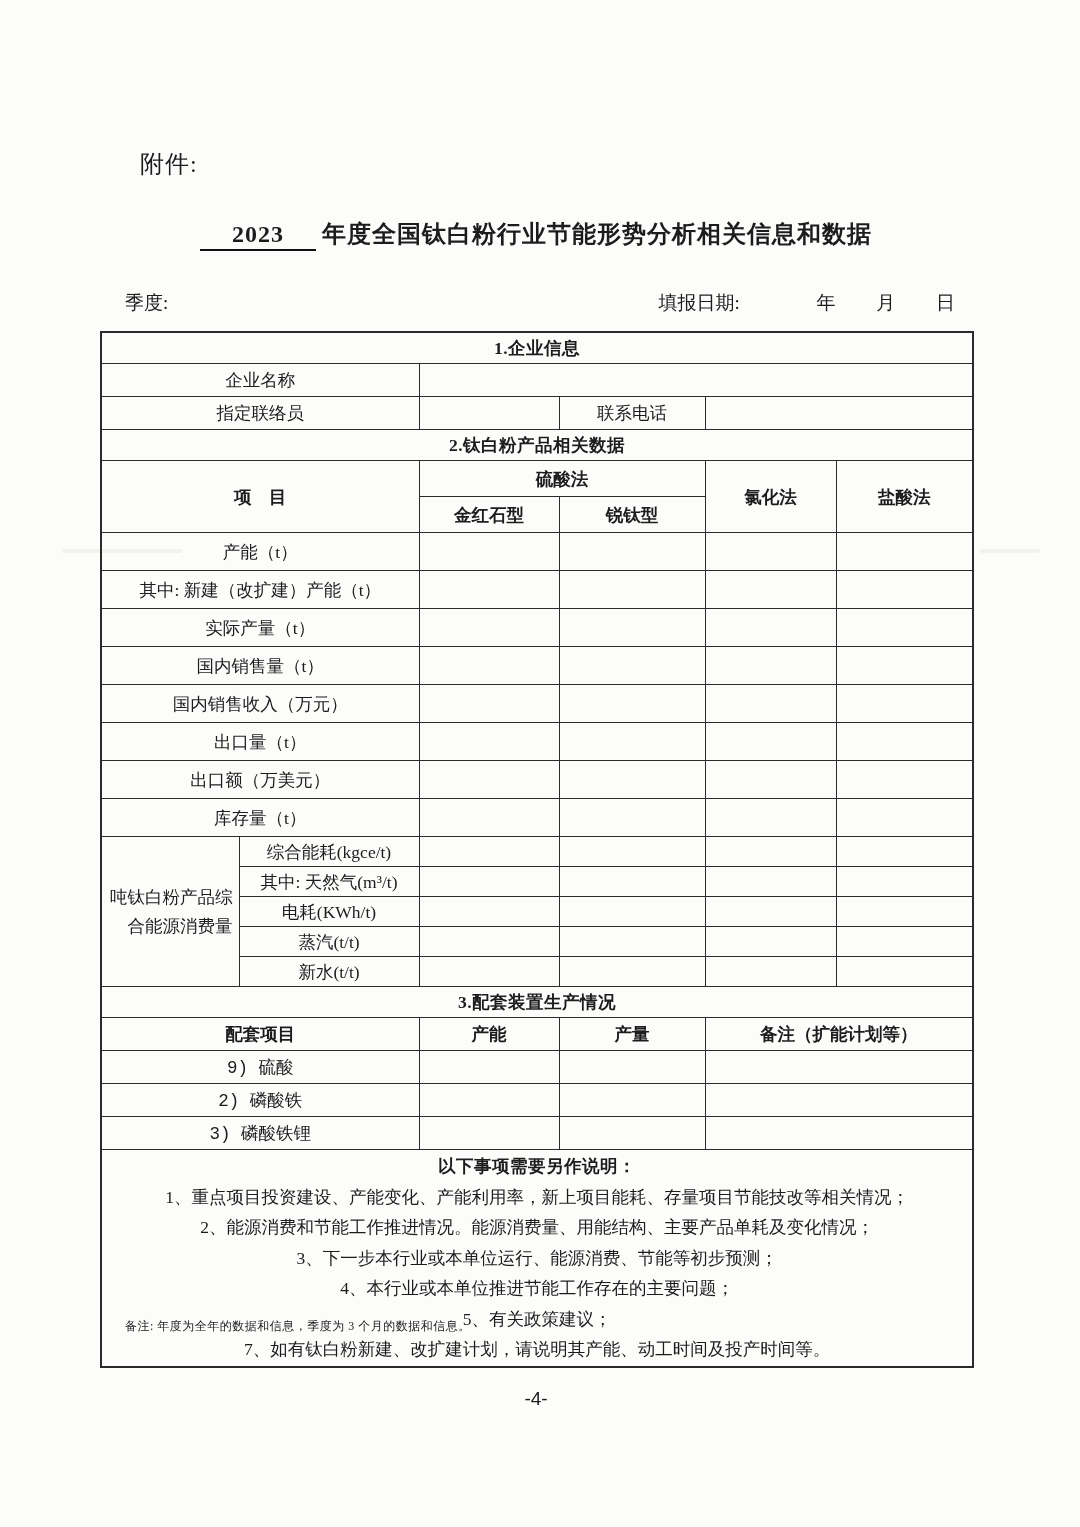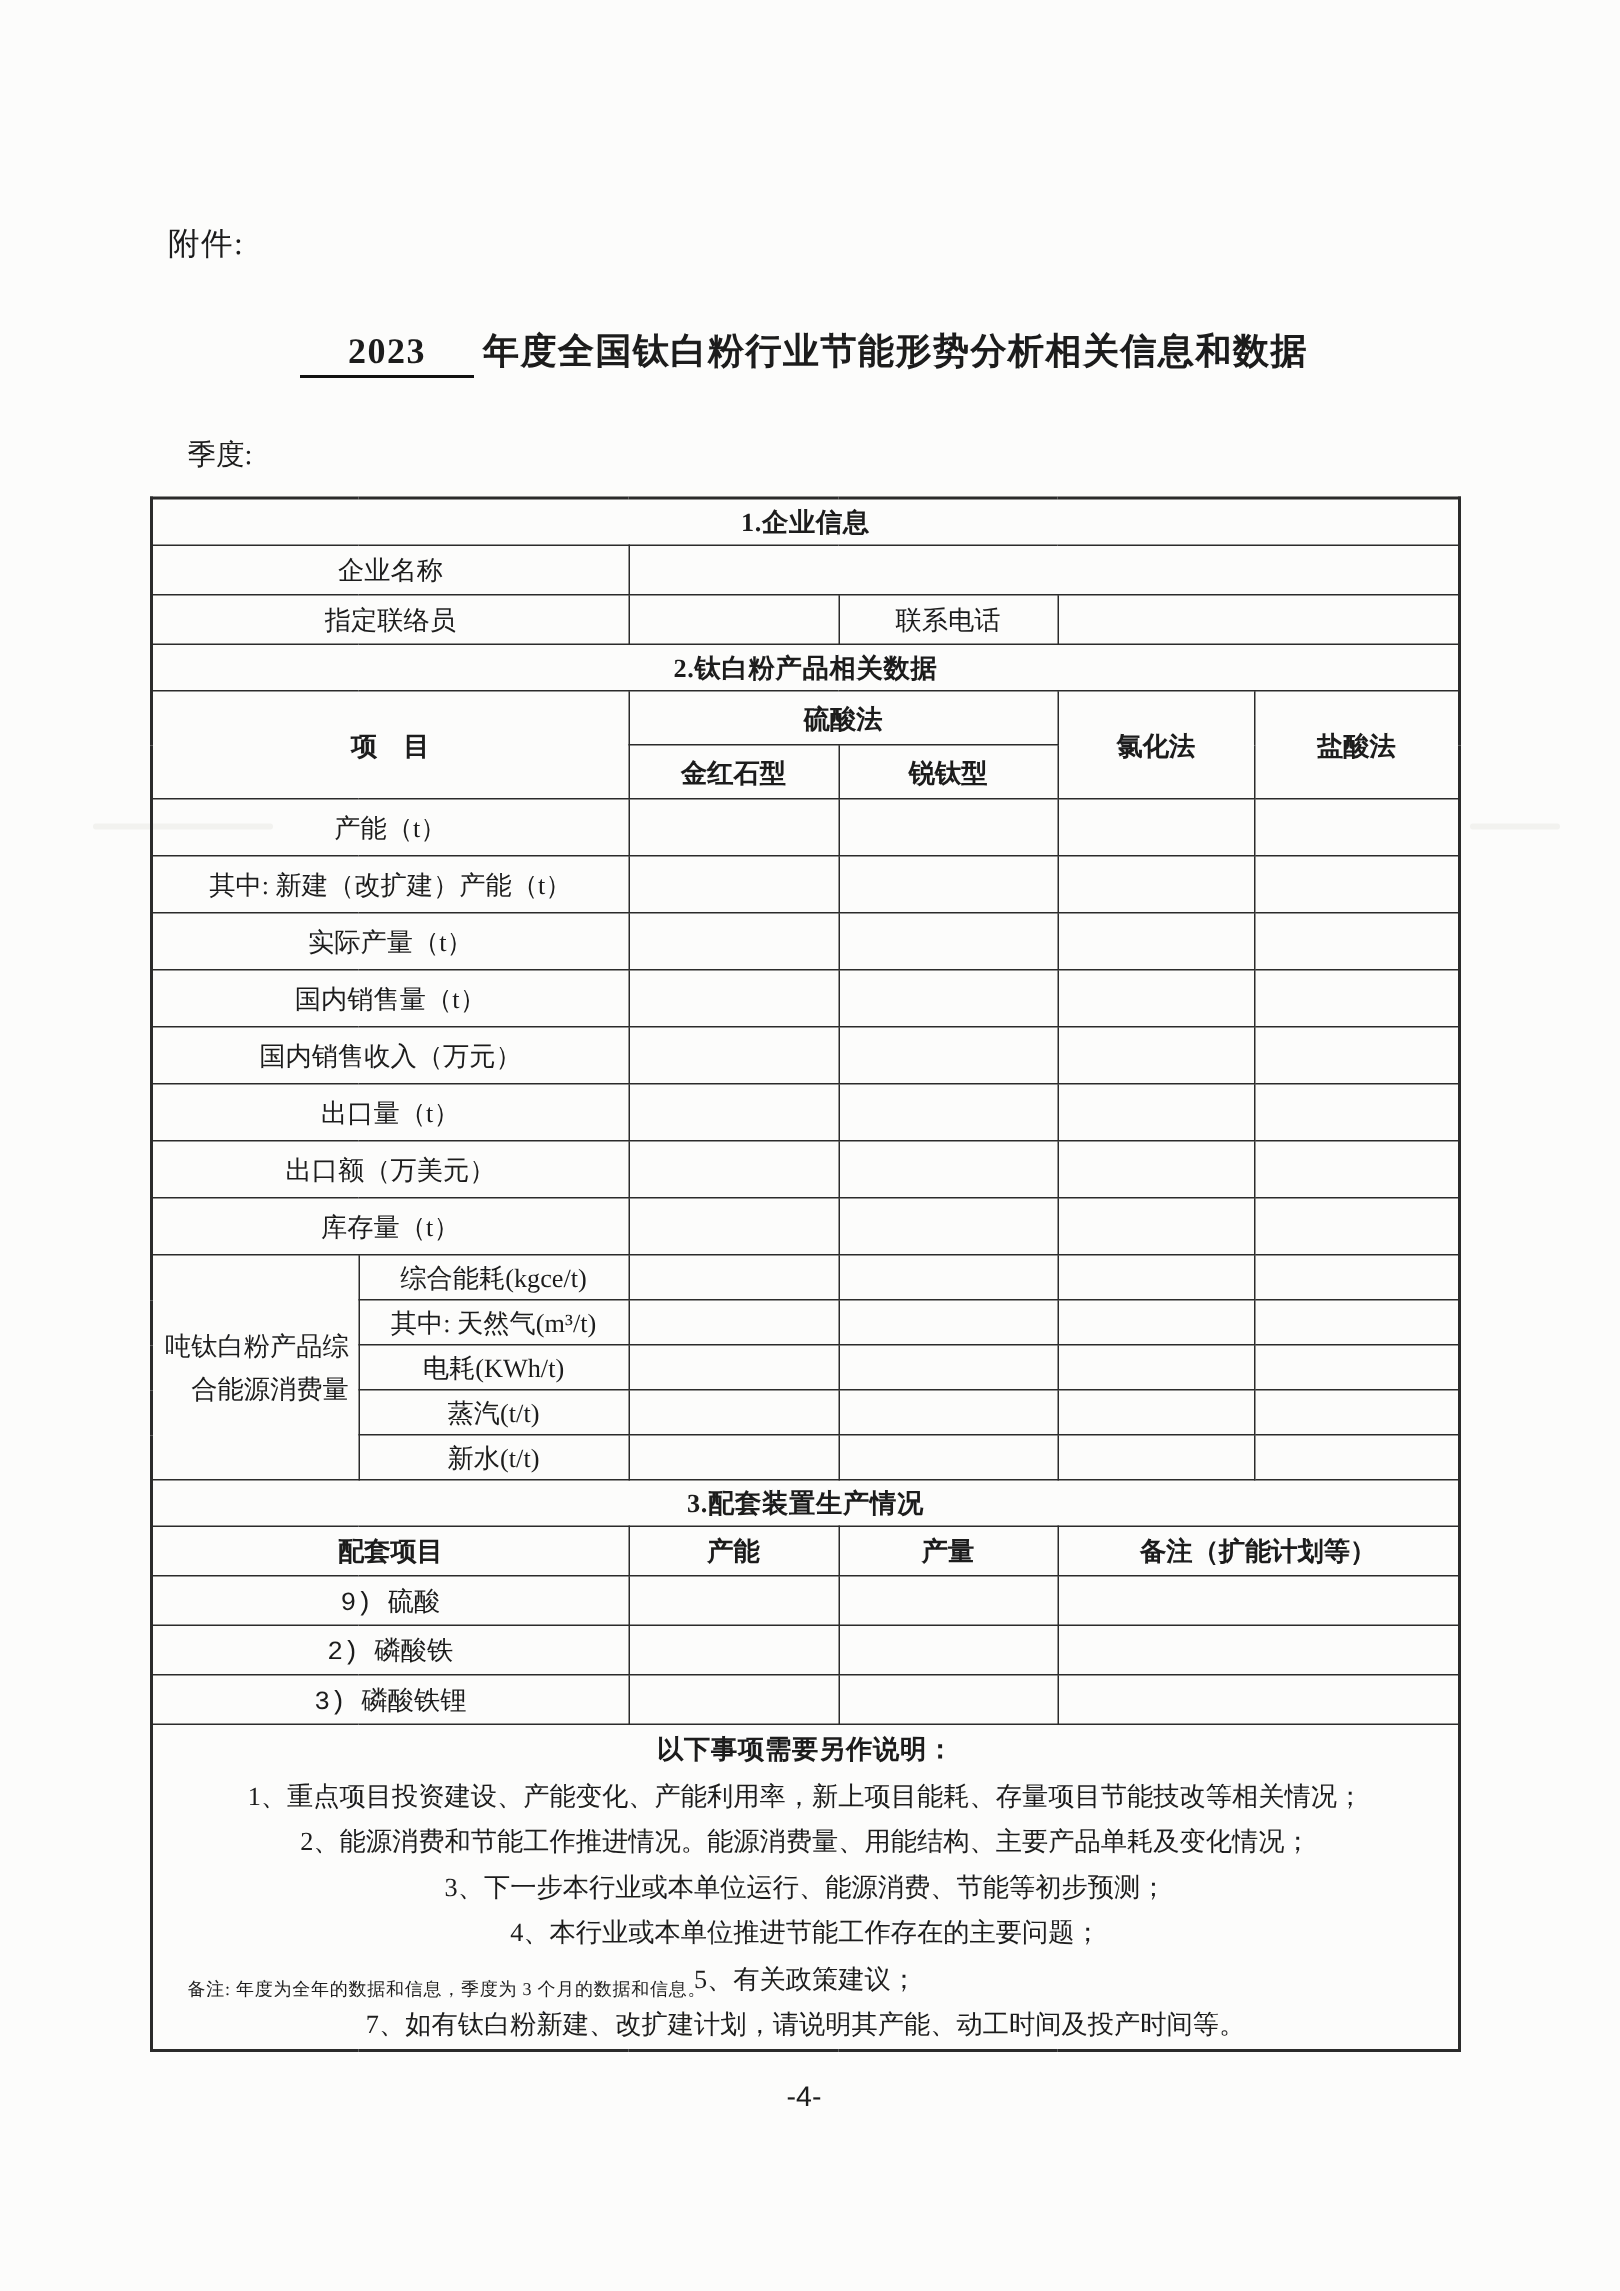--- a/index.html
+++ b/index.html
@@ -5,22 +5,22 @@
   html,body{margin:0;padding:0;}
   body{
     width:1080px;height:1527px;
     background:#fcfcfb;
     font-family:"Liberation Serif","DejaVu Serif",serif;
     color:#1c1c1c;
     position:relative;
     overflow:hidden;
   }
   .attachment{
-    position:absolute;left:112px;top:148px;
-    font-size:21px;letter-spacing:1px;
+    position:absolute;left:140px;top:148px;
+    font-size:24px;letter-spacing:1px;
   }
   .doc-title{
     position:absolute;left:100px;top:218px;width:872px;
     text-align:center;font-size:24px;font-weight:bold;letter-spacing:1px;
     white-space:nowrap;
   }
   .doc-title .year{
     font-weight:bold;
     border-bottom:2.5px solid #111;
     padding:0 32px 2px 32px;
@@ -82,20 +82,26 @@
 
 <div class="smudge" style="left:62px;top:549px;width:120px;height:4px;"></div>
 <div class="smudge" style="left:980px;top:549px;width:60px;height:4px;"></div>
 
 <div class="attachment">附件:</div>
 
 <div class="doc-title"><span class="year">2023</span><span>年度全国钛白粉行业节能形势分析相关信息和数据</span></div>
 
 <div class="meta-row">
   <span>季度:</span>
+  <span class="fill-date">
+    <span>填报日期:</span>
+    <span class="y">年</span>
+    <span class="m">月</span>
+    <span class="d">日</span>
+  </span>
 </div>
 
 <table class="form">
   <colgroup>
     <col style="width:138px">
       <col style="width:180px">
       <col style="width:140px">
     <col style="width:146px">
       <col style="width:131px">
       <col style="width:137px">

